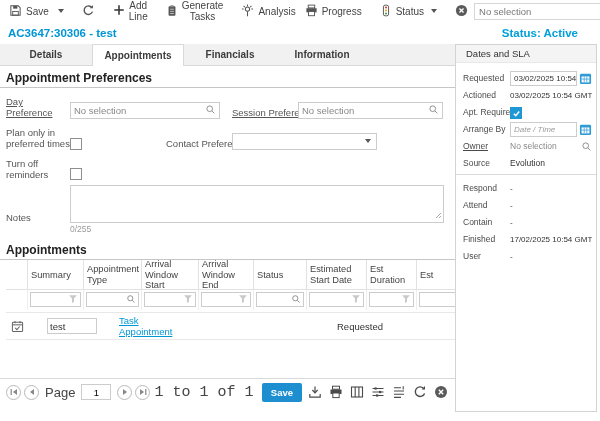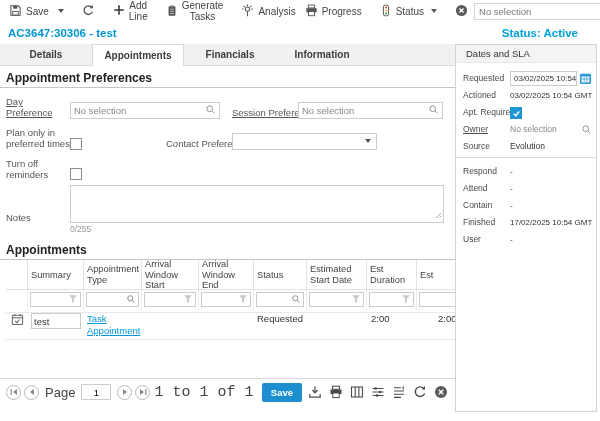--- a/index.html
+++ b/index.html
@@ -55,21 +55,21 @@
   
   .grid-section-title { margin-top:6px; }
   .grid-wrap { margin-left:6px; width:449px; overflow:hidden; display:flex; flex-direction:column; flex:1; }
   .grow-h, .grow-f, .grow-d { display:flex; width:464px; flex-shrink:0; }
   .gh { border-right:1px solid #e2e2e2; border-bottom:1px solid #e2e2e2; padding:2px 3px; font-size:9.3px; color:#444; display:flex; align-items:center; height:30px; line-height:1.15; }
   .gf { border-right:1px solid #eee; padding:2px; height:20px; }
   .fbox { border:1px solid #ccc; height:15px; display:flex; align-items:center; justify-content:flex-end; padding:0 2px; background:#fff; }
   .c0{width:22px;flex-shrink:0;} .c1{width:56px;flex-shrink:0;} .c2{width:58px;flex-shrink:0;}
   .c3{width:57px;flex-shrink:0;} .c4{width:55px;flex-shrink:0;} .c5{width:53px;flex-shrink:0;}
   .c6{width:60px;flex-shrink:0;} .c7{width:50px;flex-shrink:0;} .c8{width:53px;flex-shrink:0;}
-  .grow-d { border-top:1px solid #e8e8e8; border-bottom:1px solid #e8e8e8; height:28px; align-items:flex-start; margin-top:2px; }
+  .grow-d { border-top:1px solid #e8e8e8; border-bottom:1px solid #e8e8e8; height:28px; align-items:center; margin-top:2px;gap:16px; }
   .gc { font-size:9.5px; color:#333; padding:0 3px; }
   .gc.icon-cell { display:flex; justify-content:center; }
   .summary-input { width:50px; height:16px; border:1px solid #ccc; font-size:9.5px; padding:1px 2px; color:#333; outline:none; }
   .type-link { color:#0096d6; text-decoration:underline; font-size:9.5px; line-height:1.2; cursor:pointer; display:inline-block; }
   .dur { padding-left:4px; }
   .est-clip { padding-left:21px; white-space:nowrap; }
   .grid-empty { flex:1; }
 
   
   .footer { border-top:1px solid #d9d9d9; height:27px; display:flex; align-items:center; padding:0 6px; gap:3px; flex-shrink:0; margin-bottom:16px; }
@@ -443,20 +443,33 @@
 
       <div class="prow">
         <span class="plabel">Apt. Required</span>
         <span class="checkbox checked">
             <svg width="9" height="9" viewBox="0 0 10 10">
               <path d="M2 5.2l2.2 2.2 3.8-4.6" fill="none" stroke="#fff" stroke-width="1.6"></path>
             </svg>
           </span>
       </div>
 
+      <div class="prow">
+        <span class="plabel">Arrange By</span>
+        <div class="pinput">
+            <span class="ph">Date / Time</span>
+          </div>
+        <span class="picon">
+            <svg width="13" height="13" viewBox="0 0 14 14">
+              <rect x="1" y="2" width="12" height="11" rx="1.5" fill="#2e9bd6"></rect>
+              <rect x="2.8" y="4.8" width="8.4" height="6.4" fill="#fff"></rect>
+              <path d="M2.8 7.6h8.4M5.6 4.8v6.4M8.4 4.8v6.4" stroke="#2e9bd6" stroke-width="0.8"></path>
+            </svg>
+          </span>
+      </div>
 
       <div class="prow">
         <span class="plabel link-label">Owner</span>
         <span class="pvalue muted">No selection</span>
         <span class="picon">
             <svg width="11" height="11" viewBox="0 0 14 14">
               <circle cx="6" cy="6" r="3.6" fill="none" stroke="#8a8a8a" stroke-width="1.2"></circle>
               <path d="M8.8 8.8 12 12" stroke="#8a8a8a" stroke-width="1.2"></path>
             </svg>
           </span>

